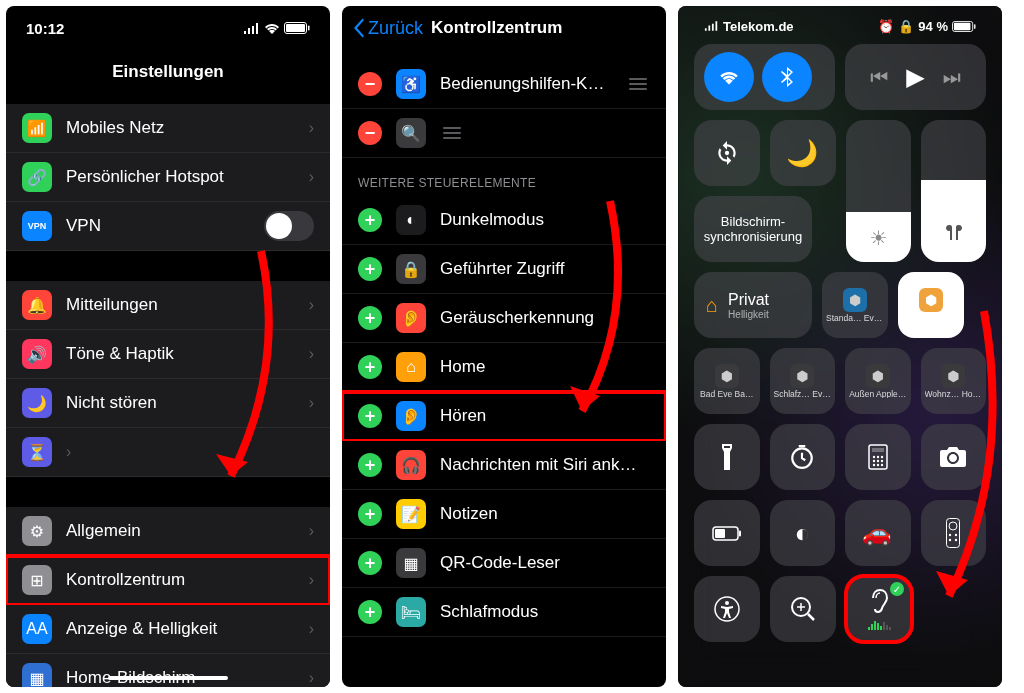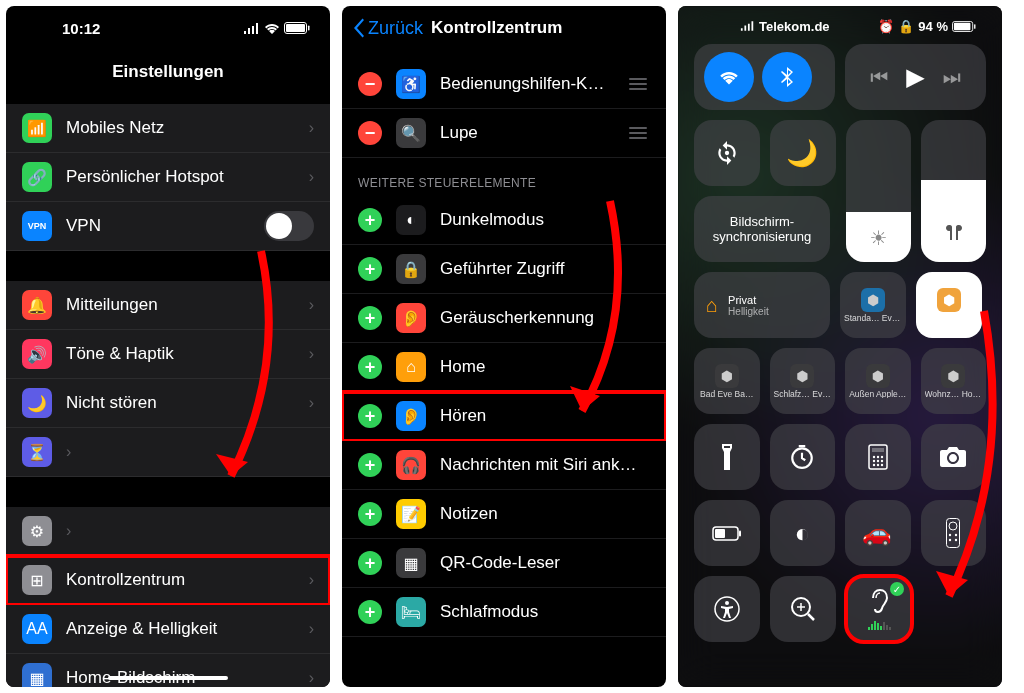--- a/index.html
+++ b/index.html
@@ -23,21 +23,20 @@
     }
     
     .status-bar {
       height: 44px;
       display: flex;
       justify-content: space-between;
       align-items: center;
       padding: 0 20px;
       font-size: 15px;
       font-weight: 600;
-      margin-left: 36px;
     }
     .status-right { display: flex; align-items: center; gap: 4px; font-size: 13px; }
     
     .nav {
       height: 44px;
       display: flex;
       align-items: center;
       position: relative;
       padding: 0 12px;
     }
@@ -205,21 +204,21 @@
       gap:8px; padding: 8px 10px;
     }
     .media-box {
       width: 142px; height: 66px;
       border-radius: 18px;
       background: rgba(70,70,75,0.6);
       display:flex; align-items:center; justify-content:center;
       gap:18px; font-size:20px; color: rgba(255,255,255,0.5);
     }
     .cc-wide {
-      width: 136px; height: 66px; border-radius: 18px;
+      width: 118px; height: 66px; border-radius: 18px;
       background: rgba(70,70,75,0.6);
       display:flex; align-items:center; justify-content:center;
       font-size: 13px; color:#fff; text-align:center; padding:6px;
     }
     .green-check {
       position:absolute; top:6px; right:8px;
       width:14px; height:14px; border-radius:50%;
       background:#30d158; color:#fff; font-size:10px;
       display:flex; align-items:center; justify-content:center;
     }
@@ -287,20 +286,21 @@
         </div>
         <div class="row">
           <div class="icon-box" style="background: rgb(94, 92, 230);">⏳</div>
           <span class="chev">›</span>
         </div>
       </div>
     <div class="group-gap"></div>
     <div id="s1g3">
         <div class="row">
           <div class="icon-box" style="background: rgb(142, 142, 147);">⚙</div>
+          <span class="label">Allgemein</span>
           <span class="chev">›</span>
         </div>
         <div class="row highlight-red">
           <div class="icon-box" style="background: rgb(142, 142, 147);">⊞</div>
           <span class="label">Kontrollzentrum</span>
           <span class="chev">›</span>
         </div>
         <div class="row">
           <div class="icon-box" style="background: rgb(10, 132, 255);">AA</div>
           <span class="label">Anzeige &amp; Helligkeit</span>
@@ -338,21 +338,20 @@
           <span class="label">Bedienungshilfen-K…</span>
           <div class="handle">
             <span></span>
             <span></span>
             <span></span>
           </div>
         </div>
         <div class="row black">
           <div class="rem-btn">−</div>
           <div class="icon-box" style="background: rgb(58, 58, 60);">🔍</div>
-          <span class="label">Lupe</span>
           <div class="handle">
             <span></span>
             <span></span>
             <span></span>
           </div>
         </div>
       </div>
     <div class="section-header">WEITERE STEUERELEMENTE</div>
     <div id="s2more">
         <div class="row black">
@@ -478,21 +477,21 @@
               <path fill="#555" d="M7 4c-2 0-3 1.5-3 3s1 3 3 3c.4 0 .7-.1 1-.2V19h2V6c0-1.4-1.3-2-3-2zm10 0c-1.7 0-3 .6-3 2v13h2V9.8c.3.1.6.2 1 .2 2 0 3-1.5 3-3s-1-3-3-3z"></path>
             </svg>
         </span>
       </div>
     </div>
 
     <div class="cc-row">
       <div class="cc-wide" style="justify-content:flex-start;gap:10px;padding:8px 12px">
         <span style="font-size:20px;color:#ff9f0a">⌂</span>
         <div style="text-align:left">
-          <div style="font-size:11px">Privat</div>
+          <div style="font-size:16px">Privat</div>
           <div style="font-size:10px;color:rgba(255,255,255,0.6)">Helligkeit</div>
         </div>
       </div>
       <div id="smalltiles1" style="display:flex;gap:10px">
           <div class="cc-tile">
             <div class="mini" style="background: rgb(28, 111, 168); color: rgb(204, 204, 204);">⬢</div>
             <div class="tlabel">Standa… Eve Th…</div>
           </div>
           <div class="cc-tile" style="background: rgb(255, 255, 255); color: rgb(0, 0, 0);">
             <div class="mini" style="background: rgb(240, 163, 60); color: rgb(255, 255, 255);">⬢</div>

